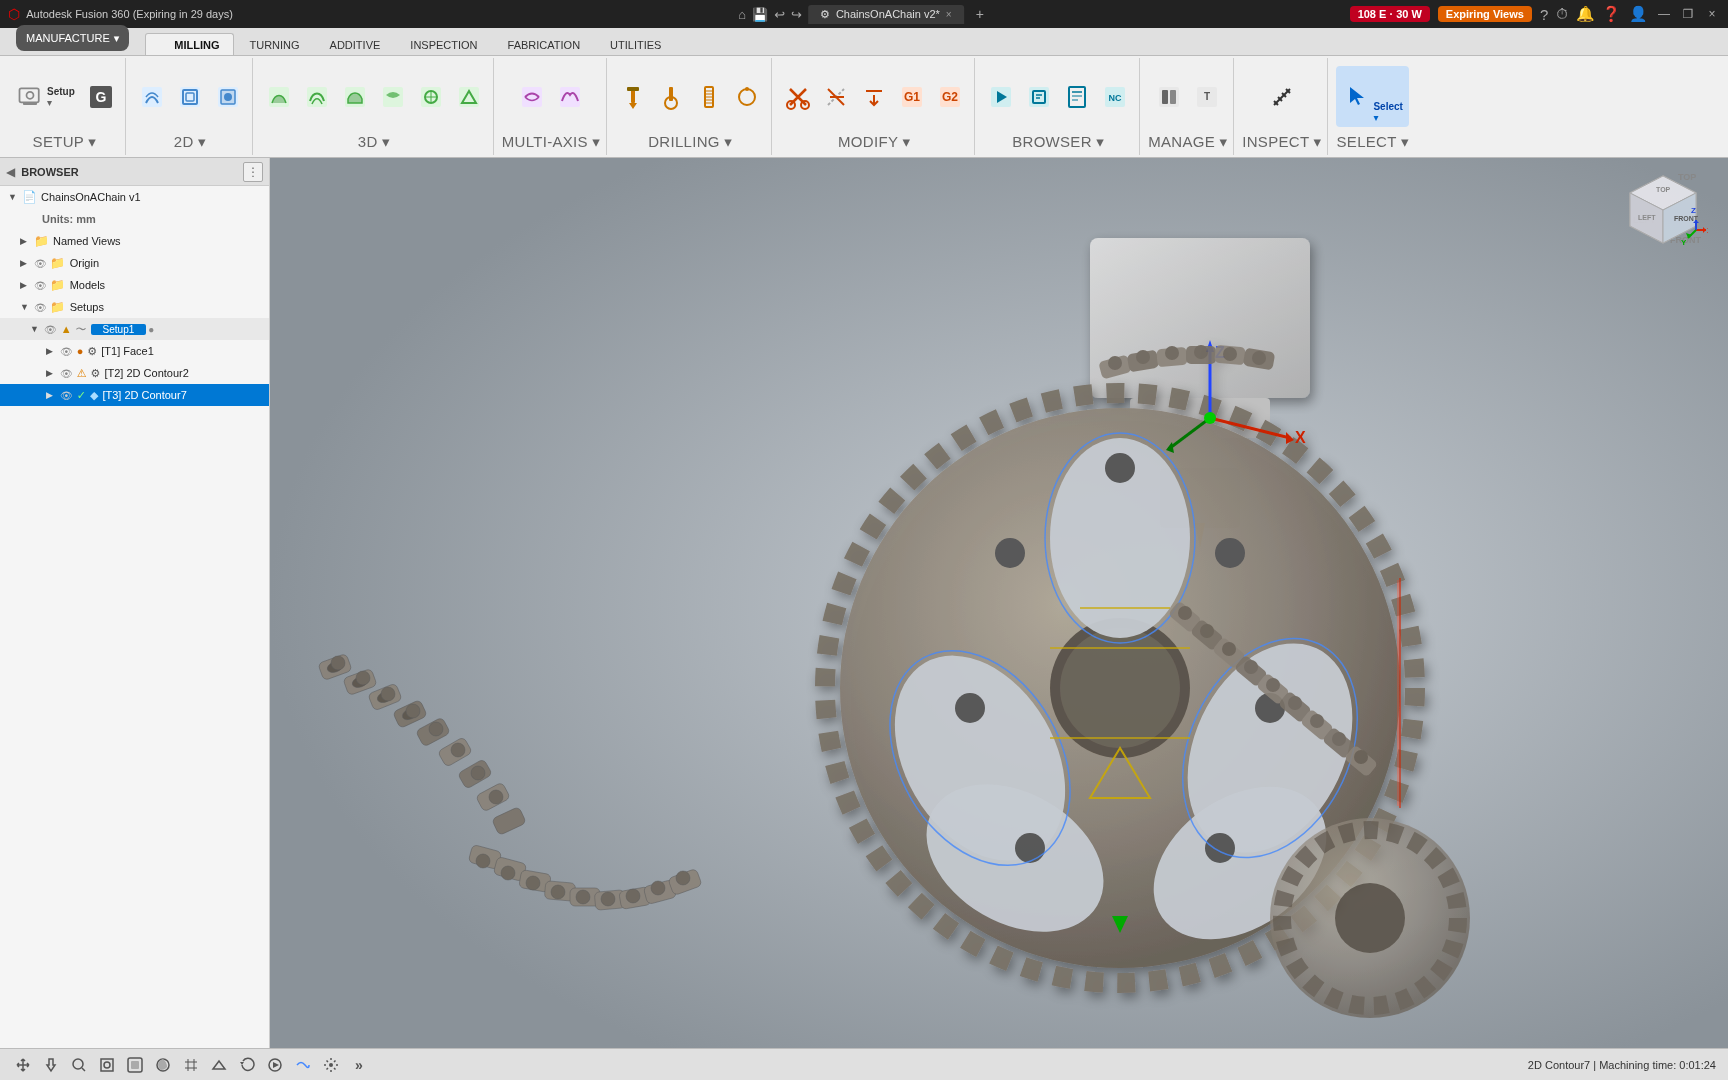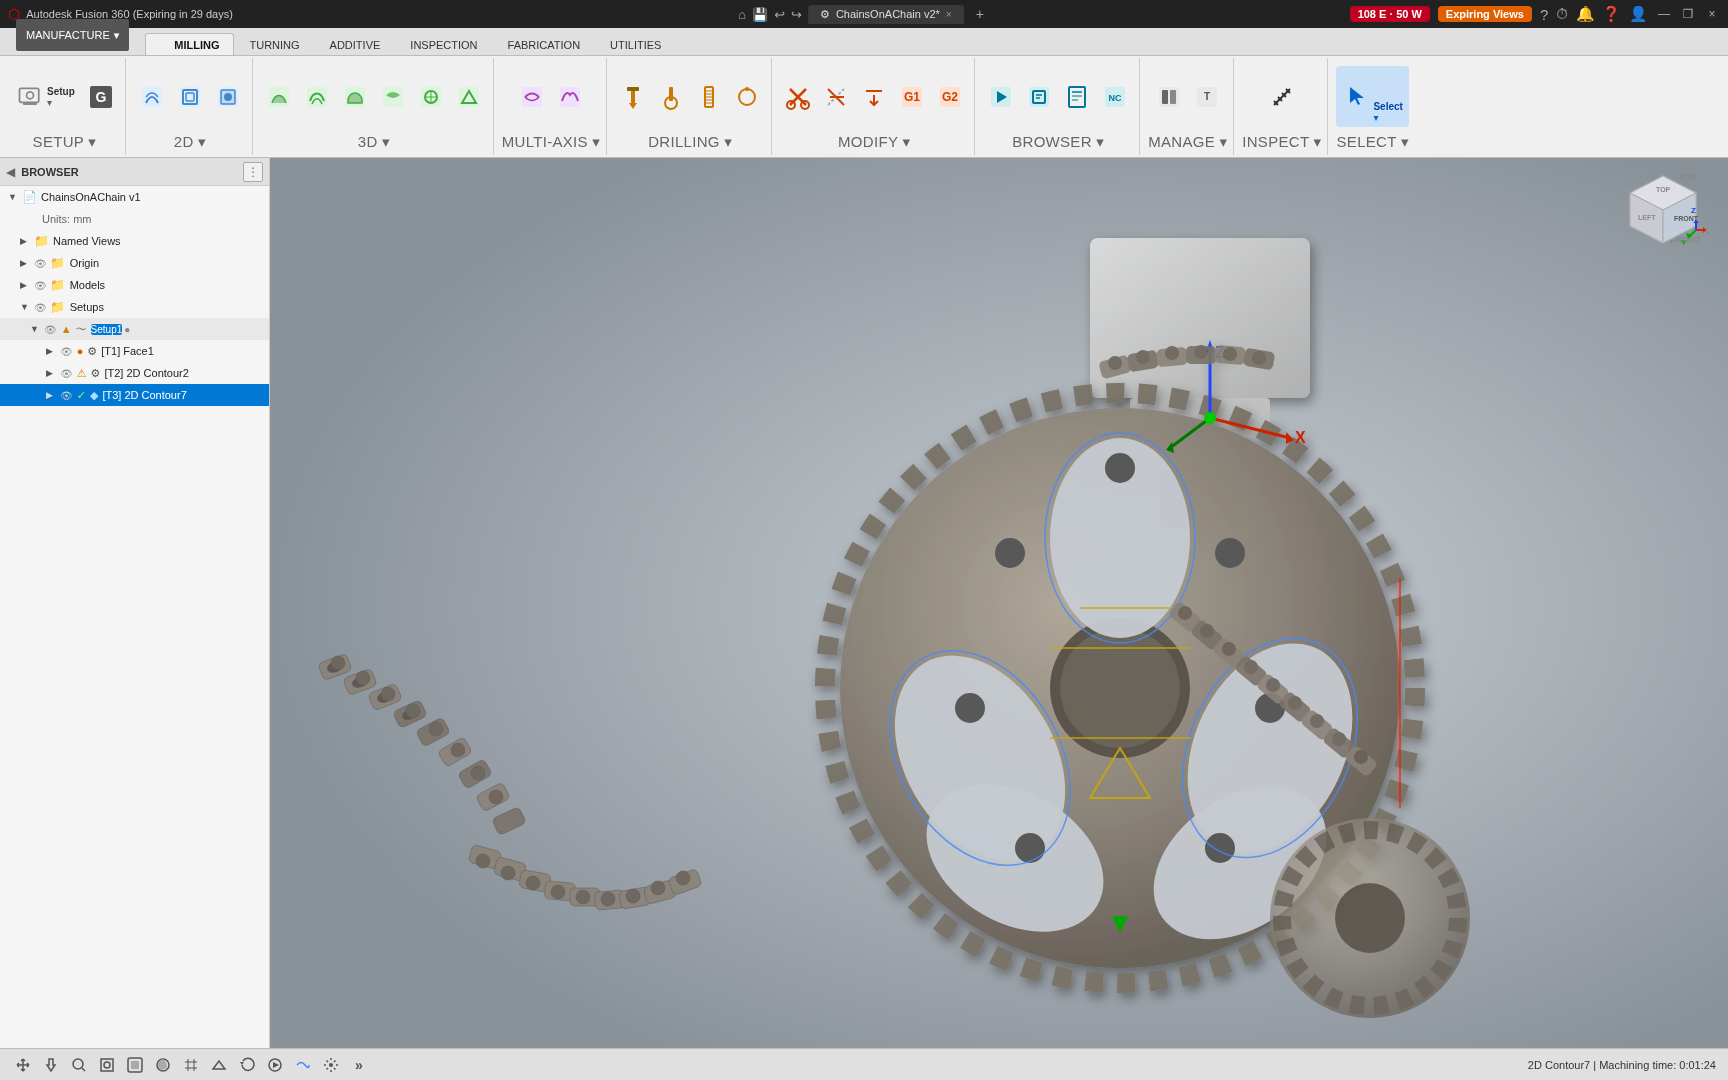--- a/index.html
+++ b/index.html
@@ -117,25 +117,25 @@
       flex-direction: row;
       min-width: 50px;
       gap: 3px;
       padding: 4px 6px;
       align-items: center;
     }
     .manufacture-btn {
       background: #555;
       color: #fff;
       padding: 4px 10px;
-      border-radius: 2px;
+      border-radius: 8px;
       font-size: 11px;
       cursor: pointer;
       display: flex; align-items: center; gap: 4px;
-      height: 32px;
+      height: 26px;
       margin: 4px 8px;
     }
 
     
     #main {
       display: flex;
       height: calc(1080px - 28px - 130px - 32px);
     }
 
     
@@ -238,21 +238,21 @@
     .pill-red { background: #c00020; color: #fff; }
     .pill-orange { background: #e06000; color: #fff; }
 
     
     .icon-setup { color: #888; }
     .icon-2d { color: #4488cc; }
     .icon-3d { color: #44aa44; }
 
     
     .folder-icon { color: #d4a020; }
-    .setup-active-tag { background: #0078d4; color: #fff; border-radius: 2px; padding: 0 0; font-size: 10px; }
+    .setup-active-tag { background: #0078d4; color: #fff; border-radius: 2px; padding: 0 12px; font-size: 10px; }
     .warning-icon { color: #e08000; font-size: 11px; }
     .orange-icon { color: #cc6600; font-size: 11px; }
   </style>
 </head>
 <body>
 
 <div id="titlebar">
   <div class="left">
     <span style="font-size:14px; color:#e00;">⬡</span>
     <span style="color:#ccc; font-size:11px;">Autodesk Fusion 360 (Expiring in 29 days)</span>
@@ -263,21 +263,21 @@
     <span style="color:#aaa; cursor:pointer; font-size:13px;">↩</span>
     <span style="color:#aaa; cursor:pointer; font-size:13px;">↪</span>
     <div class="tab-file">
       <span style="font-size:11px;">⚙</span>
       <span>ChainsOnAChain v2*</span>
       <span class="close-x">×</span>
     </div>
     <span class="tab-add">+</span>
   </div>
   <div class="right">
-    <div class="ribbon-pill pill-red">108 E · 50 W</div>
+    <div class="ribbon-pill pill-red">108 E · 30 W</div>
     <div class="ribbon-pill pill-orange">Expiring Views</div>
     <span style="color:#aaa; font-size:15px; cursor:pointer;">?</span>
     <span style="color:#aaa; font-size:15px; cursor:pointer;">⏱</span>
     <span style="color:#aaa; font-size:15px; cursor:pointer;">🔔</span>
     <span style="color:#aaa; font-size:15px; cursor:pointer;">❓</span>
     <span style="color:#aaa; font-size:15px; cursor:pointer;">👤</span>
     <span class="win-btn">—</span>
     <span class="win-btn">❐</span>
     <span class="win-btn close">×</span>
   </div>
@@ -655,21 +655,21 @@
     </div>
 
     <div class="browser-tree">
 
       <div class="tree-item indent-1">
         <span class="tree-chevron">▼</span>
         <span class="tree-icon" style="color:#666;">📄</span>
         <span class="tree-label">ChainsOnAChain v1</span>
       </div>
 
-      <div class="tree-item indent-2" style="padding-left: 28px;">
+      <div class="tree-item indent-2" style="padding-left: 28px; font-weight: bold;">
         <span class="tree-chevron" style="visibility:hidden;">▶</span>
         <span class="tree-label" style="color:#666;">Units: mm</span>
       </div>
 
       <div class="tree-item indent-2" style="padding-left: 20px;">
         <span class="tree-chevron">▶</span>
         <span class="tree-icon folder-icon">📁</span>
         <span class="tree-label">Named Views</span>
       </div>
 

